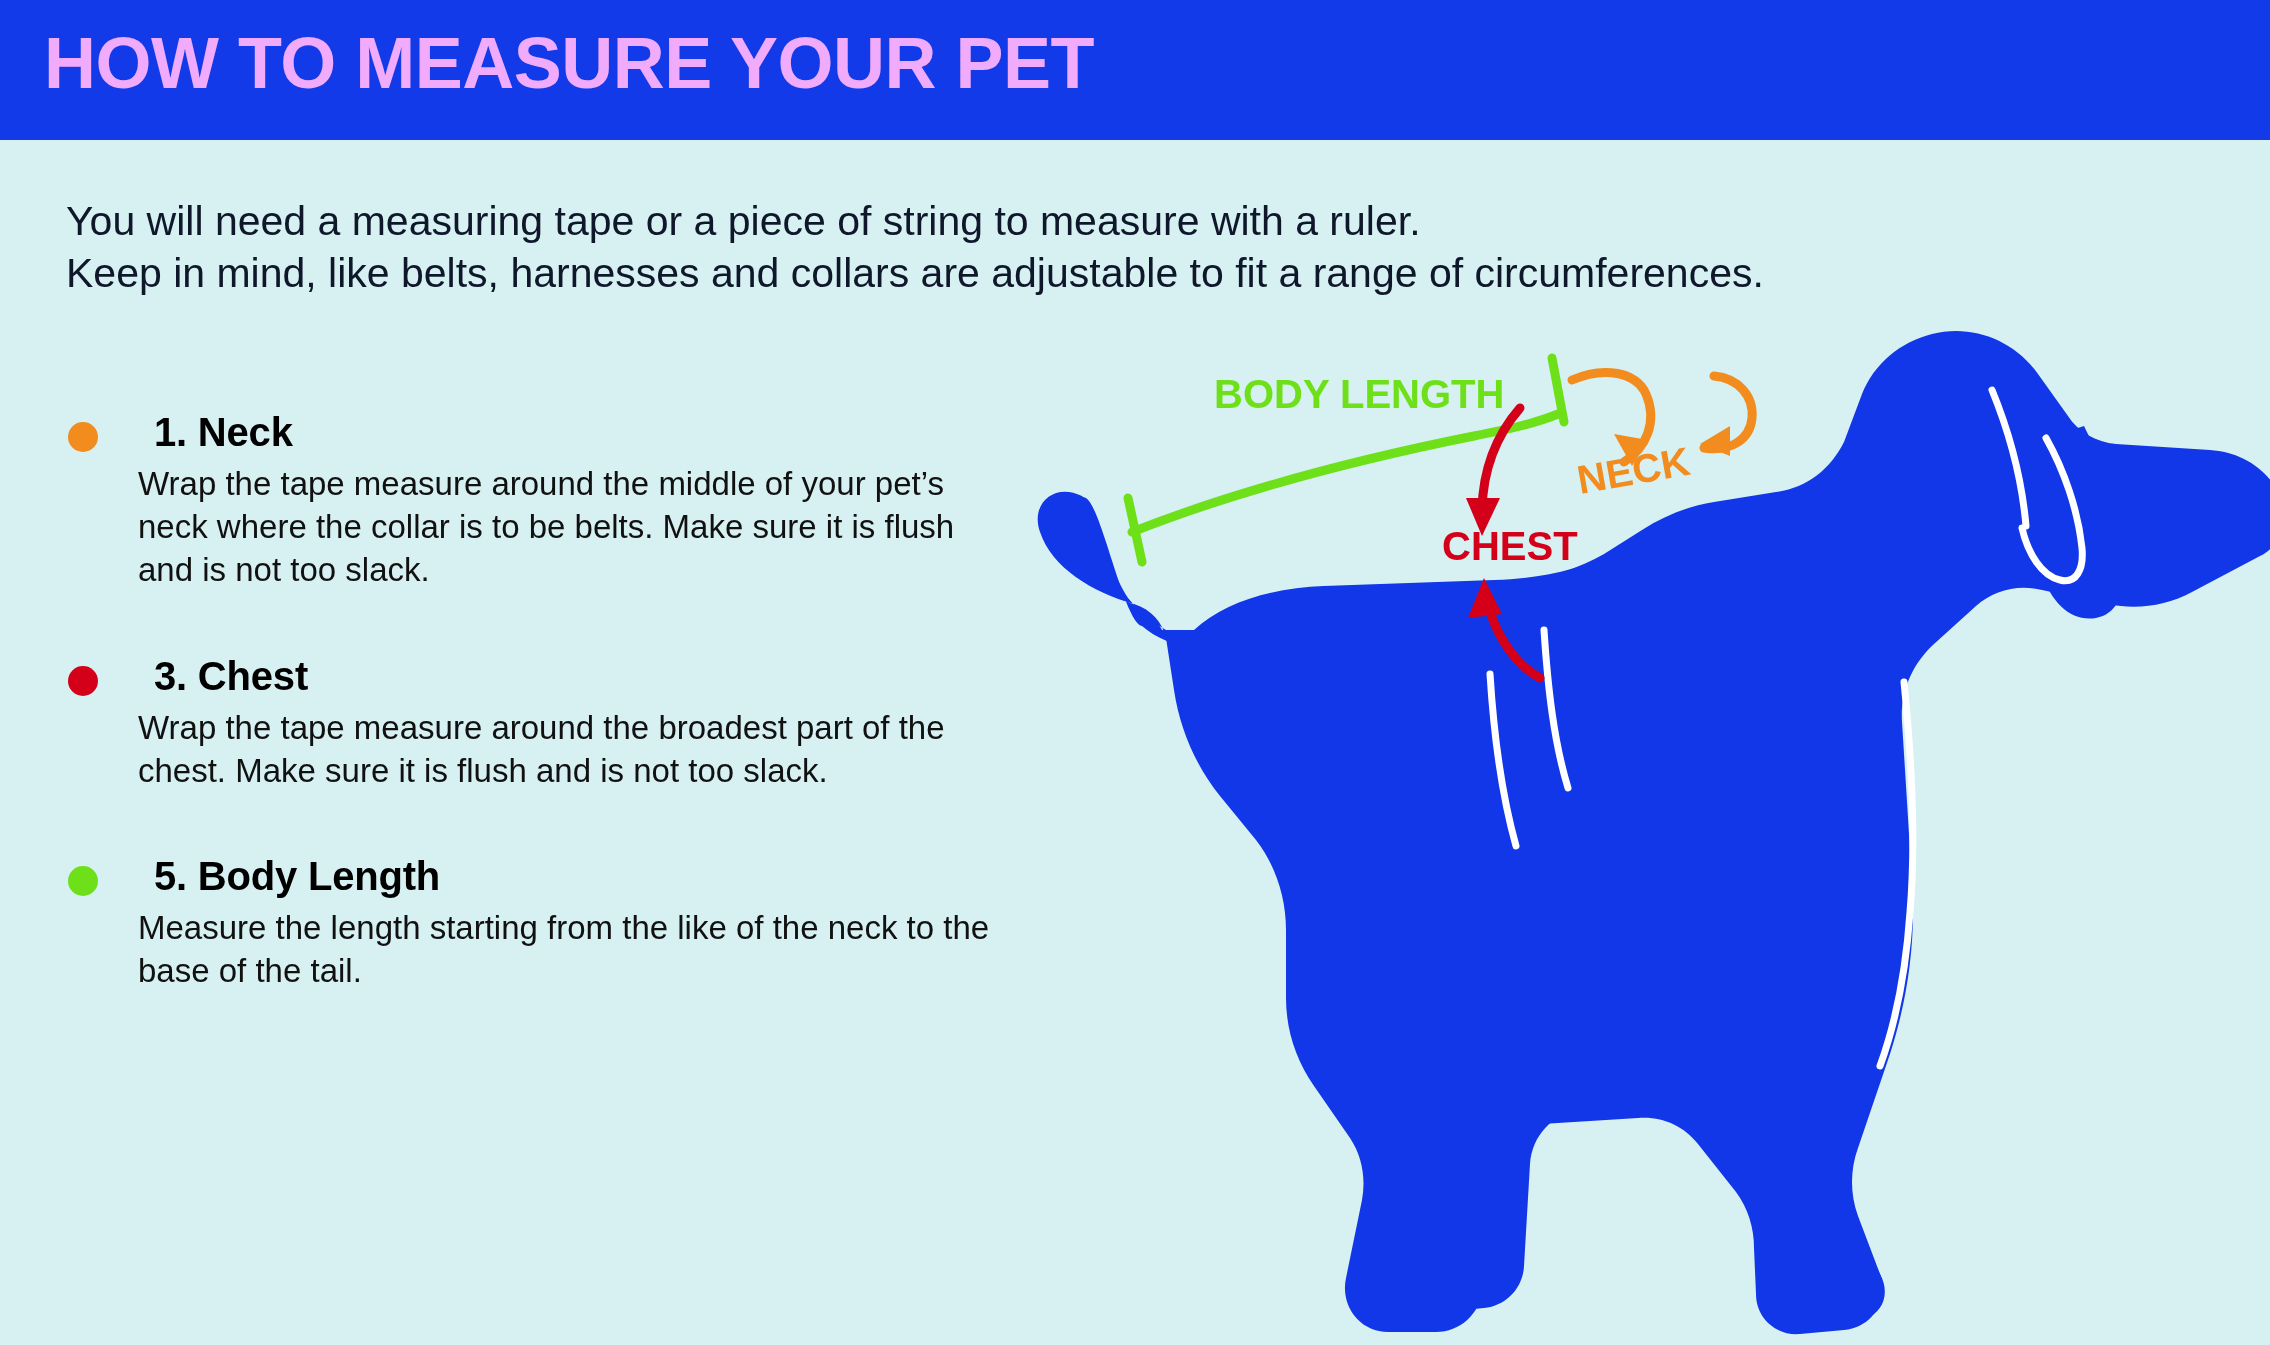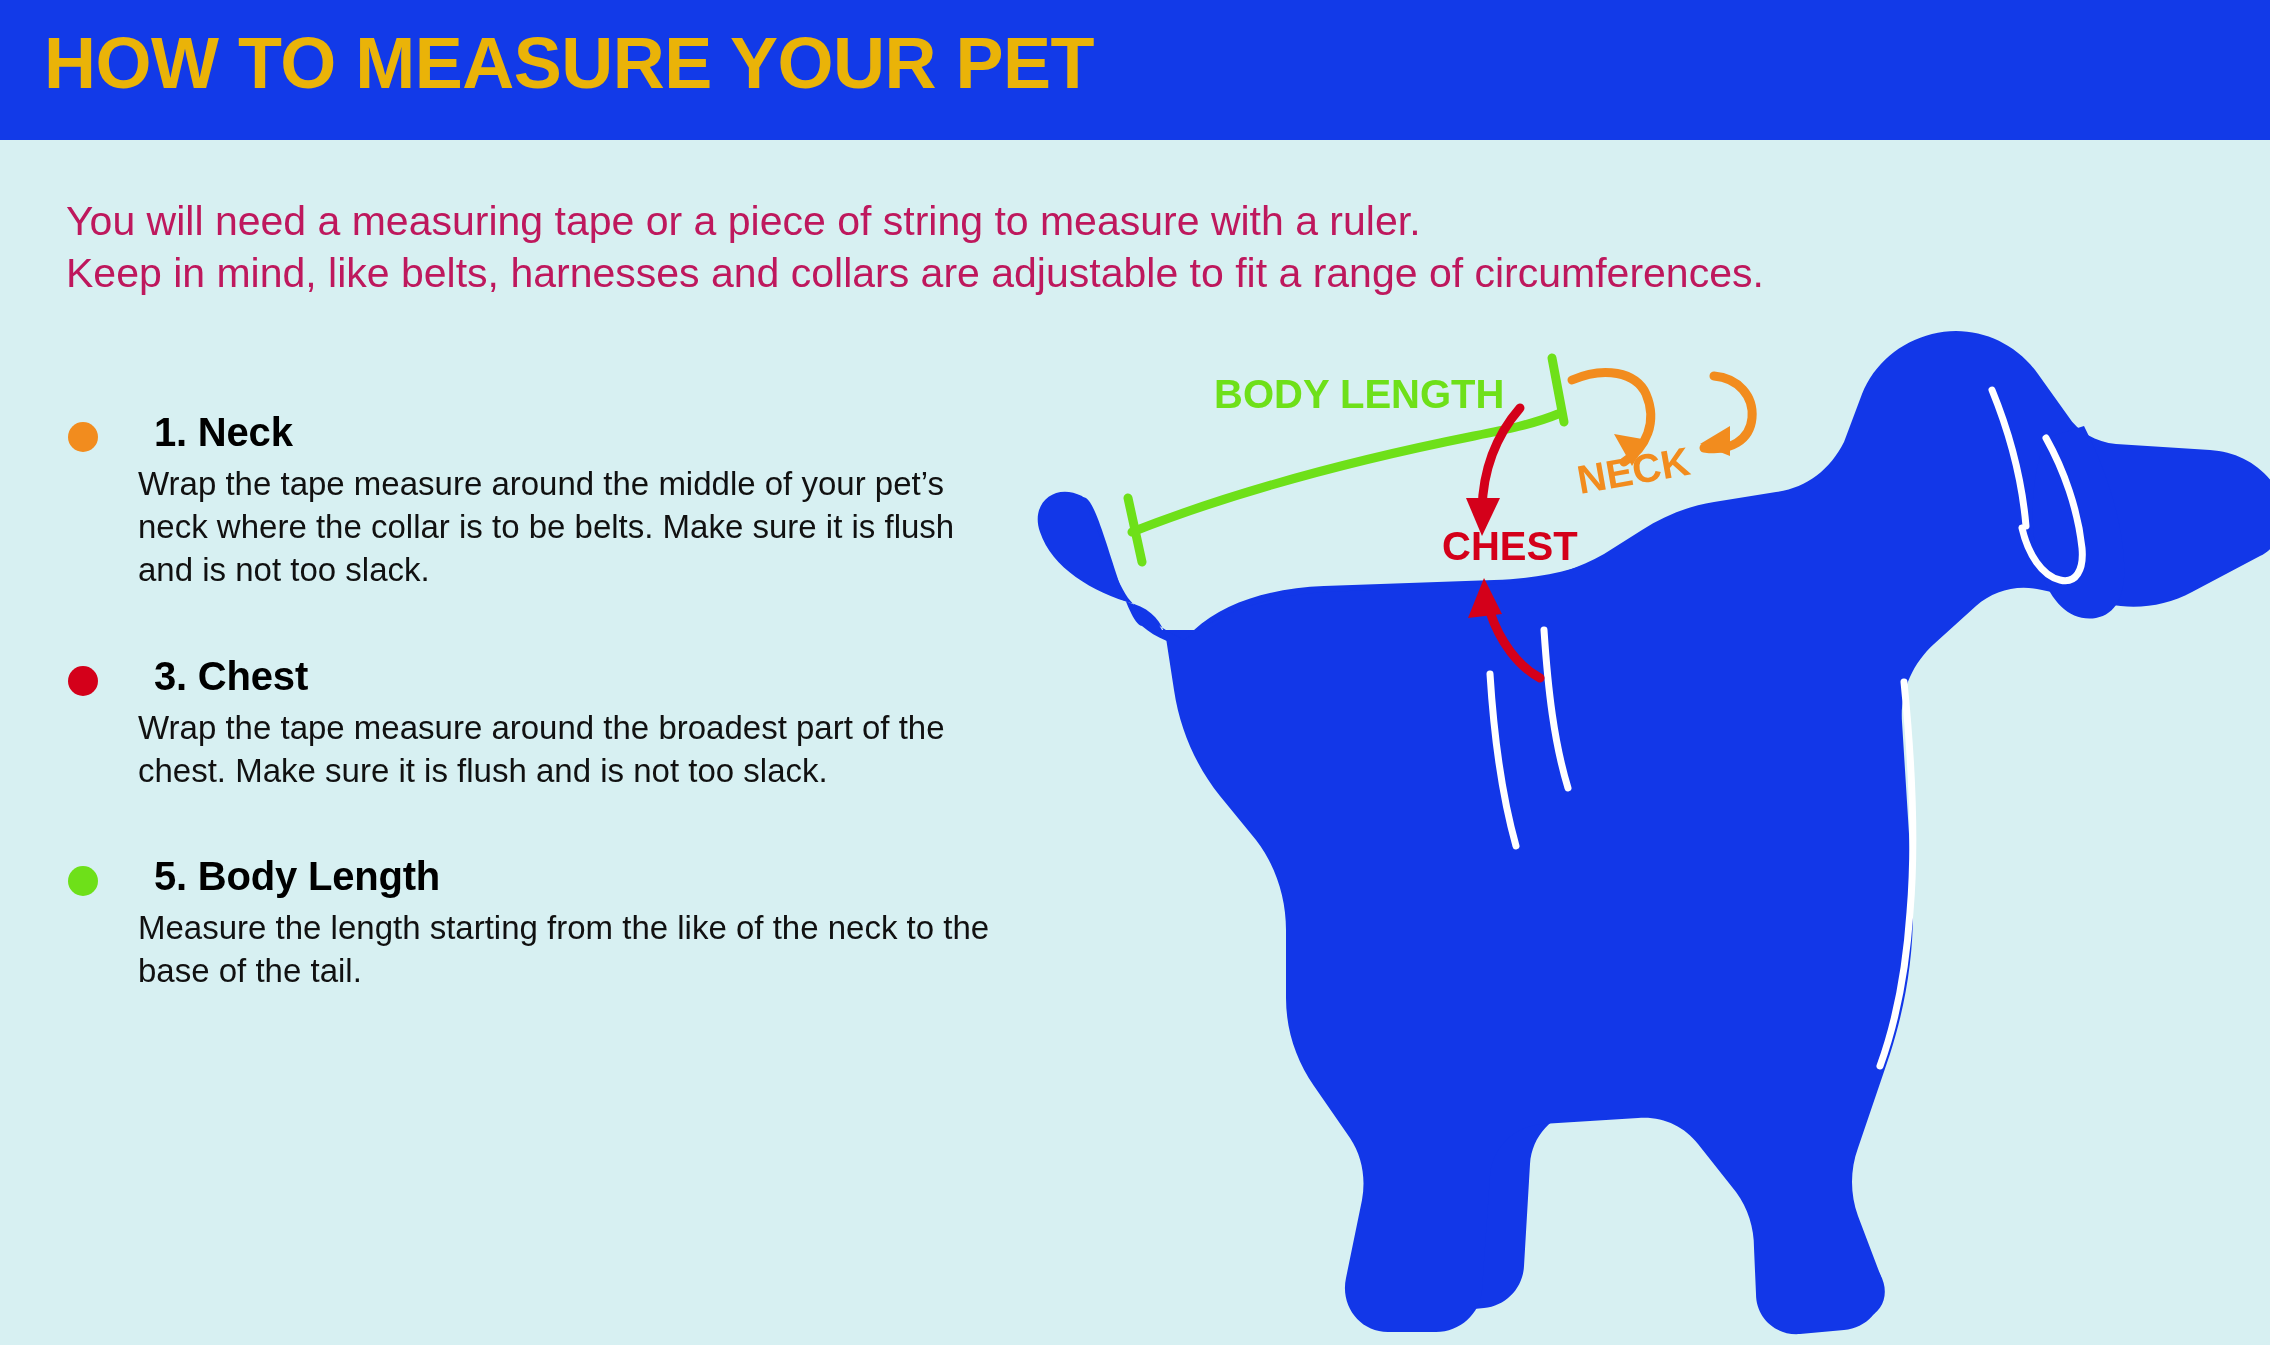--- a/index.html
+++ b/index.html
@@ -27,34 +27,34 @@
     width: 2270px;
     height: 140px;
     background: #123ae8;
   }
   .header-title {
     position: absolute;
     left: 44px;
     top: 22px;
     font-size: 72px;
     font-weight: bold;
-    color: #eab308;
+    color: #f0abfc;
     letter-spacing: -0.5px;
     white-space: nowrap;
     font-family: "Liberation Sans", sans-serif;
   }
   
   .intro {
     position: absolute;
     left: 66px;
     top: 195px;
     width: 1700px;
     font-size: 41px;
     line-height: 1.28;
-    color: #be185d;
+    color: #0f172a;
   }
   .intro div {
     white-space: nowrap;
   }
   
   .steps {
     position: absolute;
     left: 60px;
     top: 410px;
     width: 950px;

